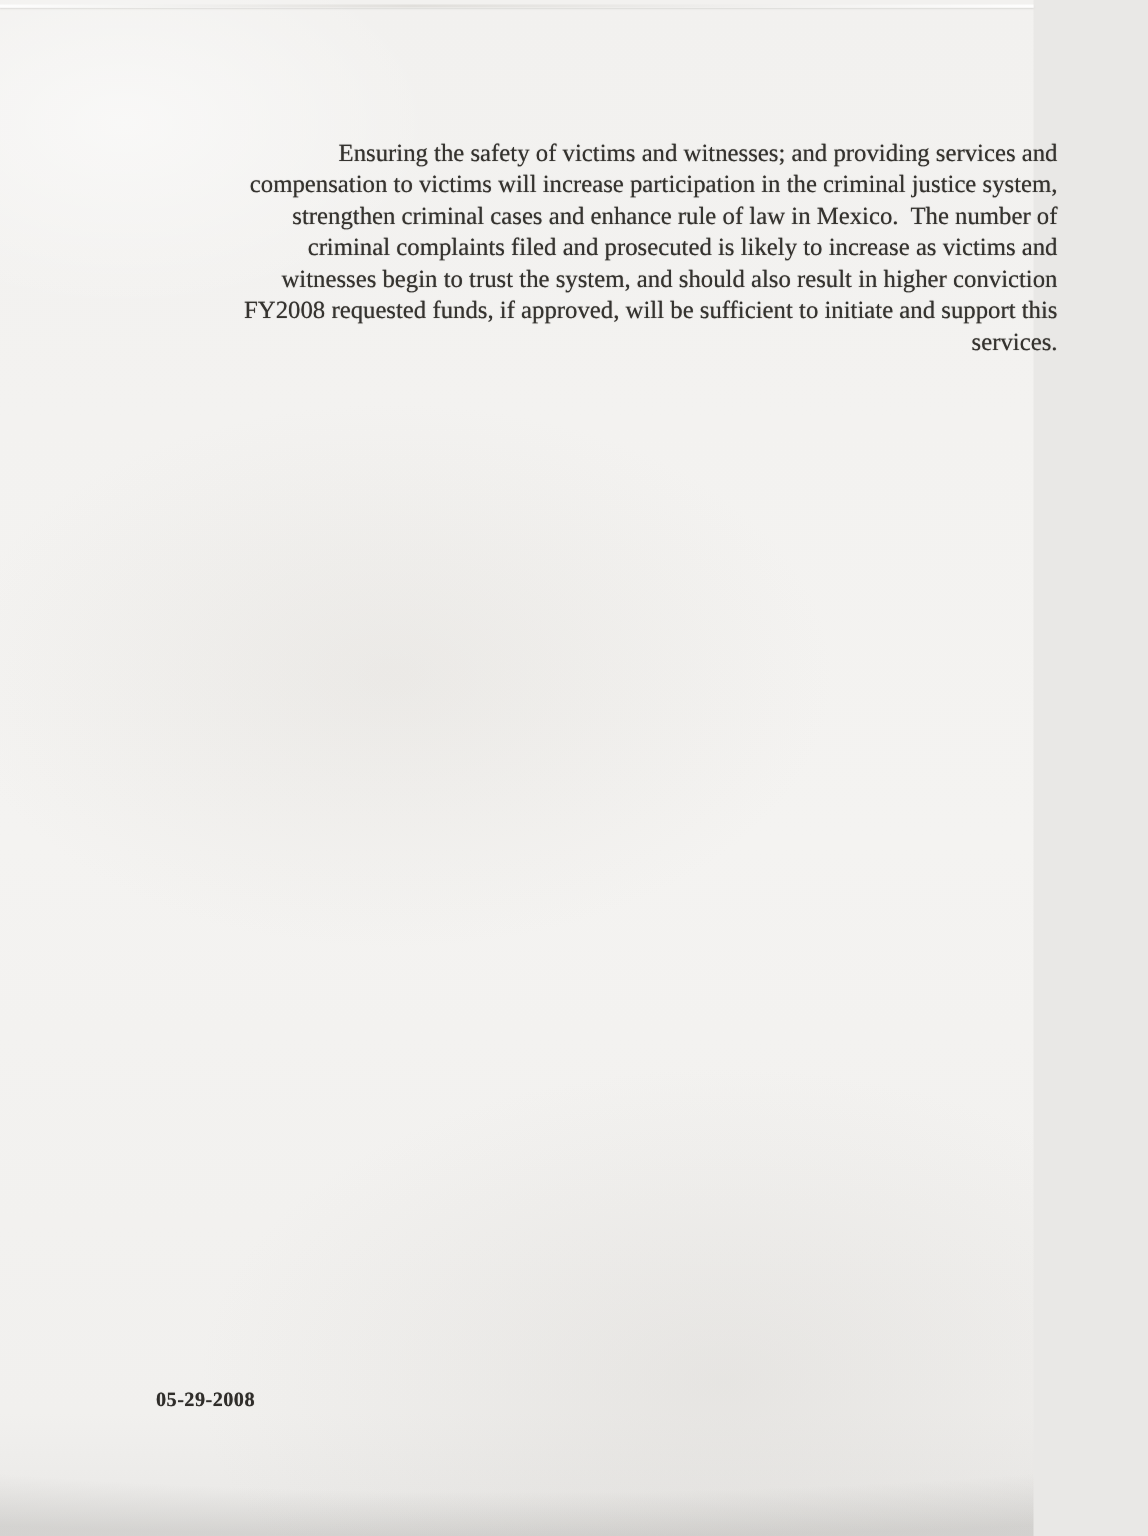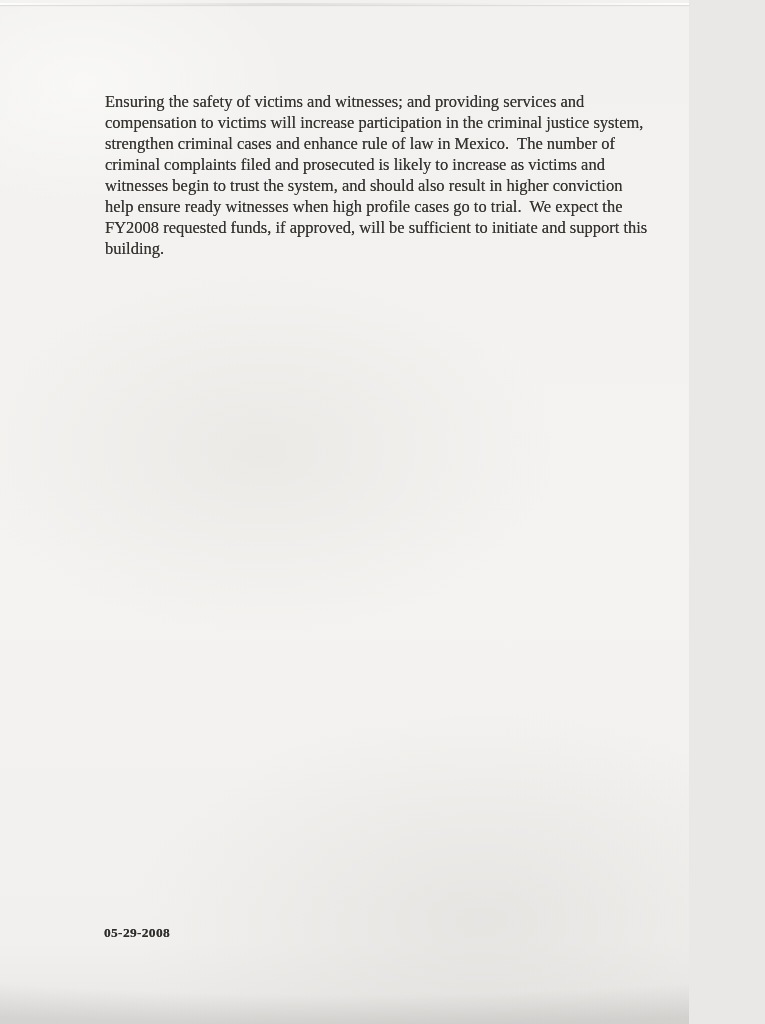--- a/index.html
+++ b/index.html
@@ -15,20 +15,21 @@
   }
   .scan-page {
     position: relative;
     width: 689px;
     height: 1024px;
     background:
       radial-gradient(ellipse 420px 260px at 38% 44%, rgba(210,206,200,0.25), rgba(0,0,0,0) 70%),
       radial-gradient(ellipse 500px 300px at 70% 90%, rgba(205,202,198,0.30), rgba(0,0,0,0) 70%),
       radial-gradient(ellipse 300px 180px at 12% 8%, rgba(255,255,255,0.5), rgba(0,0,0,0) 70%),
       linear-gradient(180deg, #f2f1ef 0%, #f4f3f1 55%, #f1f0ee 92%, #e8e7e5 100%);
+    text-align: right;
   }
   
   .scan-line-top {
     position: absolute;
     top: 3px;
     left: 0;
     width: 100%;
     height: 2px;
     background: linear-gradient(90deg, rgba(255,255,255,0.9), rgba(220,218,214,0.8) 40%, rgba(255,255,255,0.9));
     box-shadow: 0 1px 1px rgba(180,178,174,0.35);
@@ -72,22 +73,21 @@
 <div class="scan-page">
 
   <div class="scan-line-top"></div>
 
   <div class="body-paragraph">
     <div class="line">Ensuring the safety of victims and witnesses; and providing services and</div>
     <div class="line">compensation to victims will increase participation in the criminal justice system,</div>
     <div class="line">strengthen criminal cases and enhance rule of law in Mexico.  The number of</div>
     <div class="line">criminal complaints filed and prosecuted is likely to increase as victims and</div>
     <div class="line">witnesses begin to trust the system, and should also result in higher conviction</div>
-    <div class="line">help ensure ready witnesses when high profile cases go to trial.  We expect the</div>
     <div class="line">FY2008 requested funds, if approved, will be sufficient to initiate and support this</div>
-    <div class="line">building.</div>
+    <div class="line">services.</div>
   </div>
 
   <div class="footer-date">05-29-2008</div>
 
   <div class="scan-shadow-bottom"></div>
 
 </div>
 
 </body></html>

